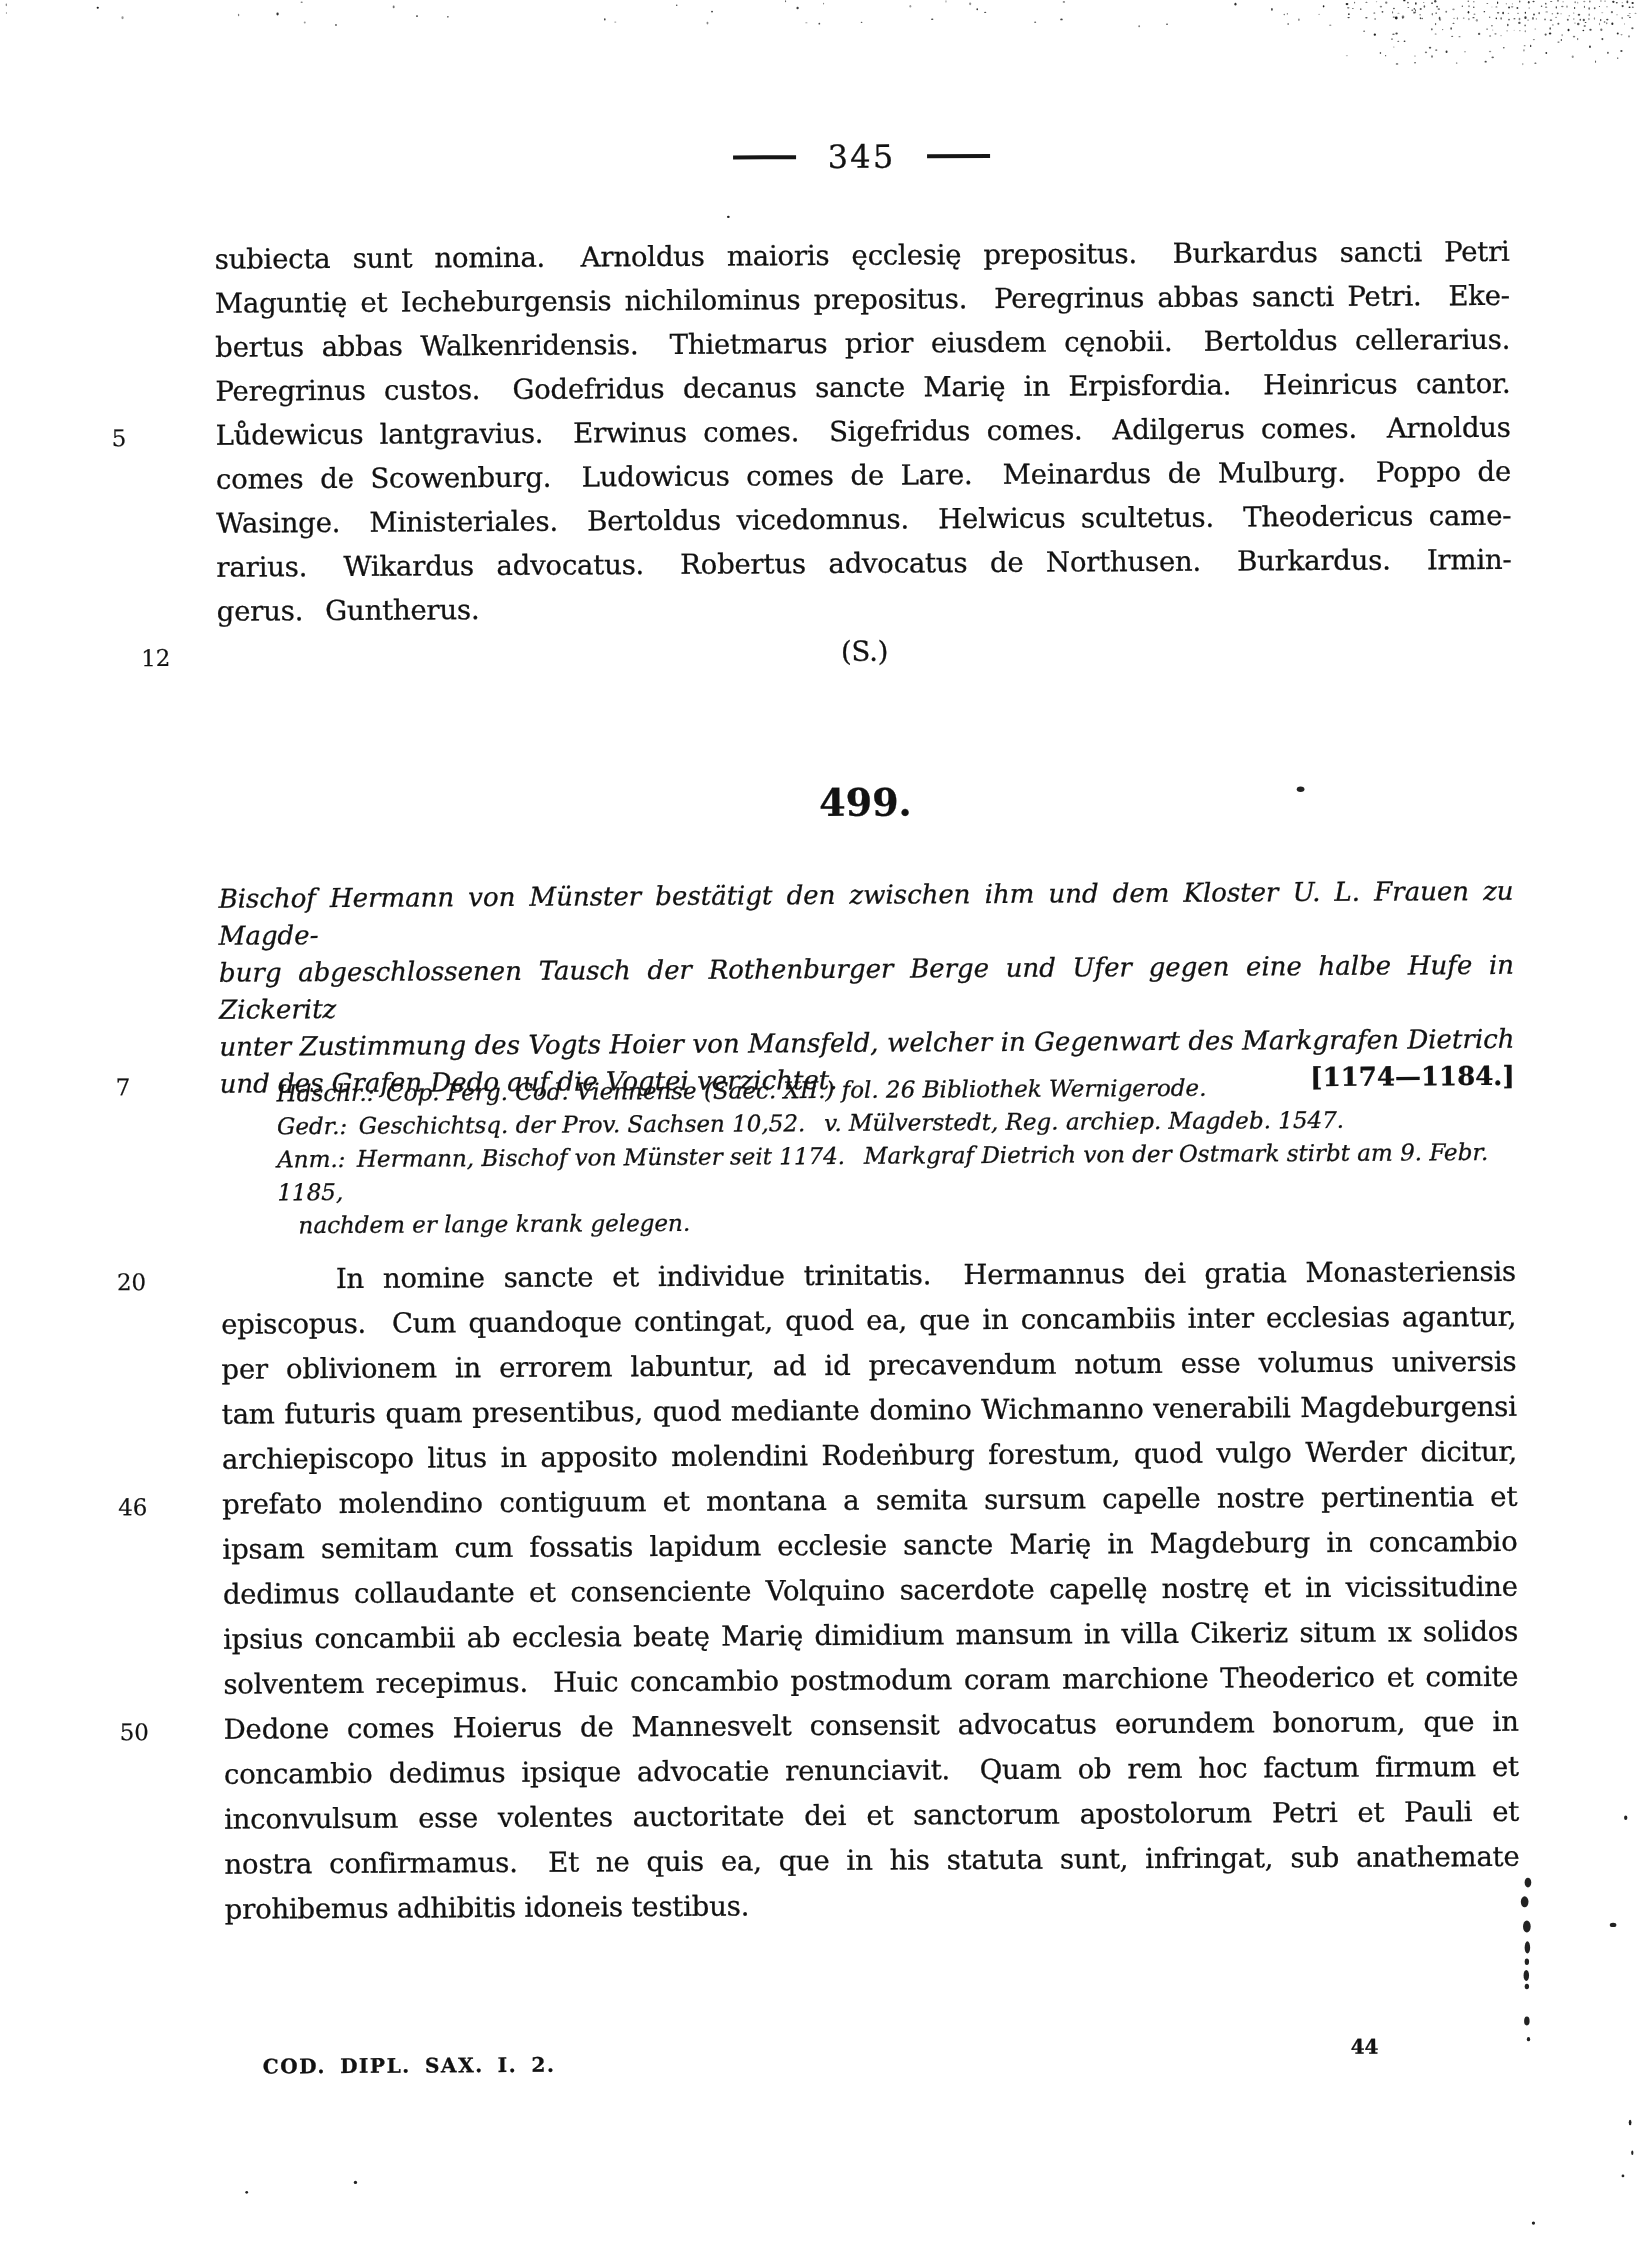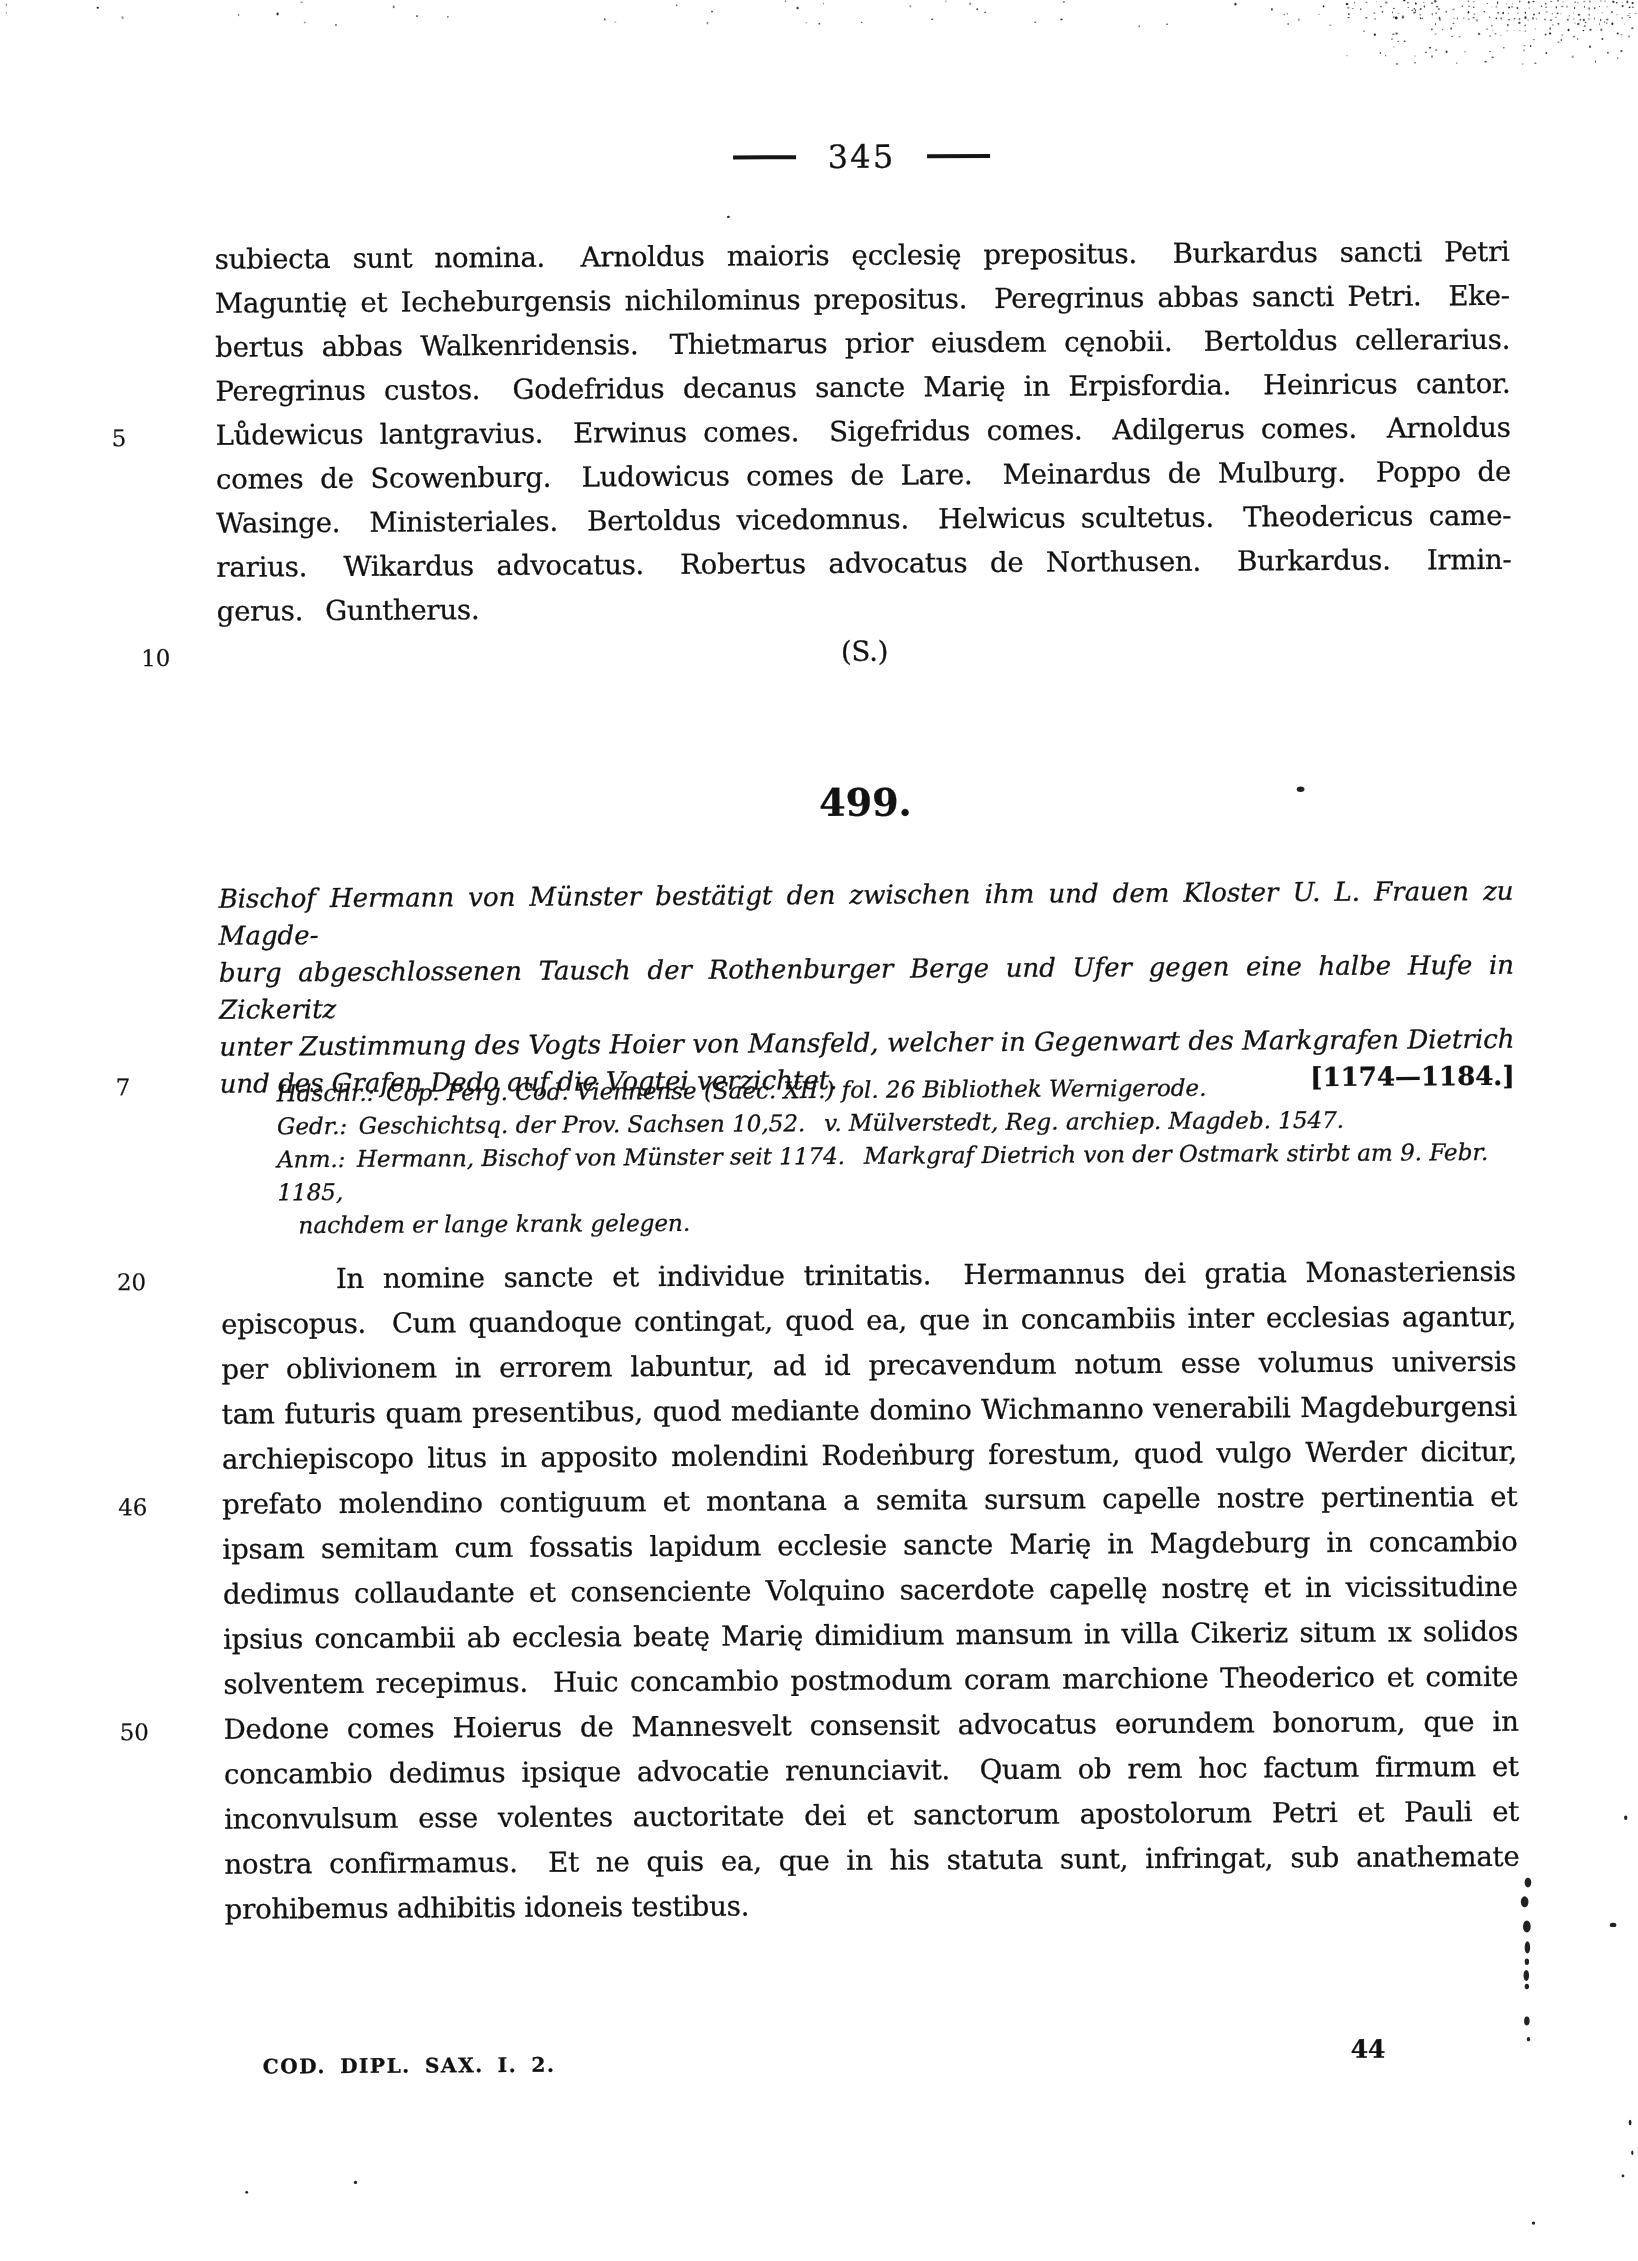--- a/index.html
+++ b/index.html
@@ -51,21 +51,21 @@
   .refs .line{text-align:left;text-align-last:left;}
   .refs .line.indent{padding-left:21px;}
   
   .bodytext{top:1253px;font-size:27.5px;line-height:45px;letter-spacing:-0.2px;}
   .bodytext .line.indent .line-text{padding-left:115px;}
   
   .foot-series{
     position:absolute;left:257px;top:2051px;
     font-size:20px;font-weight:bold;letter-spacing:1.6px;word-spacing:5.5px;
   }
-  .foot-num{position:absolute;left:1345px;top:2038px;font-size:25px;font-weight:bold;}
+  .foot-num{position:absolute;left:1345px;top:2038px;font-size:20px;font-weight:bold;}
   
   #noise-svg{position:absolute;left:0;top:0;pointer-events:none;}
 </style>
 </head>
 <body>
 
 <div class="page">
   <div class="tilt">
 
     <div class="header">
@@ -77,21 +77,21 @@
     <div class="textblock para1">
         <div class="line"><span class="line-text">subiecta sunt nomina.  Arnoldus maioris ęcclesię prepositus.  Burkardus sancti Petri</span></div>
         <div class="line"><span class="line-text">Maguntię et Iecheburgensis nichilominus prepositus.  Peregrinus abbas sancti Petri.  Eke-</span></div>
         <div class="line"><span class="line-text">bertus abbas Walkenridensis.  Thietmarus prior eiusdem cęnobii.  Bertoldus cellerarius.</span></div>
         <div class="line"><span class="line-text">Peregrinus custos.  Godefridus decanus sancte Marię in Erpisfordia.  Heinricus cantor.</span></div>
         <div class="line"><span class="line-num">5</span><span class="line-text">Lůdewicus lantgravius.  Erwinus comes.  Sigefridus comes.  Adilgerus comes.  Arnoldus</span></div>
         <div class="line"><span class="line-text">comes de Scowenburg.  Ludowicus comes de Lare.  Meinardus de Mulburg.  Poppo de</span></div>
         <div class="line"><span class="line-text">Wasinge.  Ministeriales.  Bertoldus vicedomnus.  Helwicus scultetus.  Theodericus came-</span></div>
         <div class="line"><span class="line-text">rarius.  Wikardus advocatus.  Robertus advocatus de Northusen.  Burkardus.  Irmin-</span></div>
         <div class="line nojust"><span class="line-text">gerus.  Guntherus.</span></div>
-        <div class="line center"><span class="line-num">10</span><span class="line-text">(S.)</span></div>
+        <div class="line center"><span class="line-num">12</span><span class="line-text">(S.)</span></div>
       </div>
 
     <div class="h499">499.</div>
 
     <div class="textblock summary">
         <div class="line"><span class="line-text">Bischof Hermann von Münster bestätigt den zwischen ihm und dem Kloster U. L. Frauen zu Magde-</span></div>
         <div class="line"><span class="line-text">burg abgeschlossenen Tausch der Rothenburger Berge und Ufer gegen eine halbe Hufe in Zickeritz</span></div>
         <div class="line"><span class="line-text">unter Zustimmung des Vogts Hoier von Mansfeld, welcher in Gegenwart des Markgrafen Dietrich</span></div>
         <div class="line nojust withdate">
           <span class="line-num">7</span>

